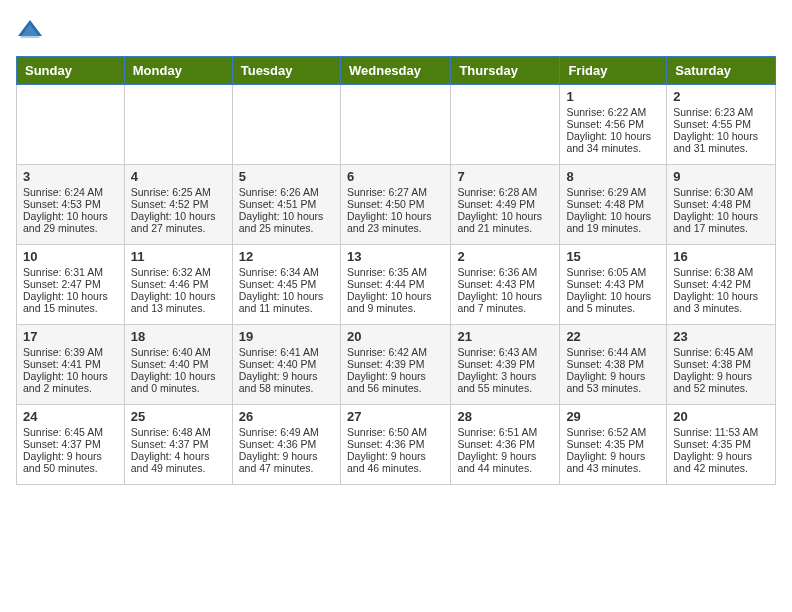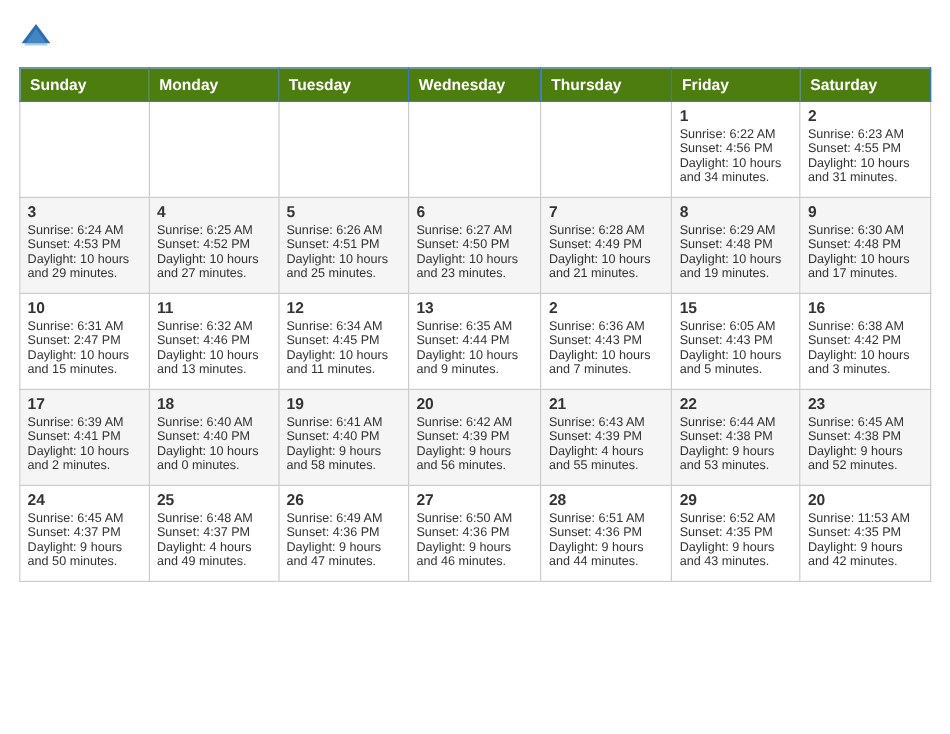--- a/index.html
+++ b/index.html
@@ -250,21 +250,21 @@
         <td>
           <span class="day-number">20</span>
           <div>Sunrise: 6:42 AM</div>
           <div>Sunset: 4:39 PM</div>
           <div>Daylight: 9 hours and 56 minutes.</div>
         </td>
         <td>
           <span class="day-number">21</span>
           <div>Sunrise: 6:43 AM</div>
           <div>Sunset: 4:39 PM</div>
-          <div>Daylight: 4 hours and 55 minutes.</div>
+          <div>Daylight: 3 hours and 55 minutes.</div>
         </td>
         <td>
           <span class="day-number">22</span>
           <div>Sunrise: 6:44 AM</div>
           <div>Sunset: 4:38 PM</div>
           <div>Daylight: 9 hours and 53 minutes.</div>
         </td>
         <td>
           <span class="day-number">23</span>
           <div>Sunrise: 6:45 AM</div>

